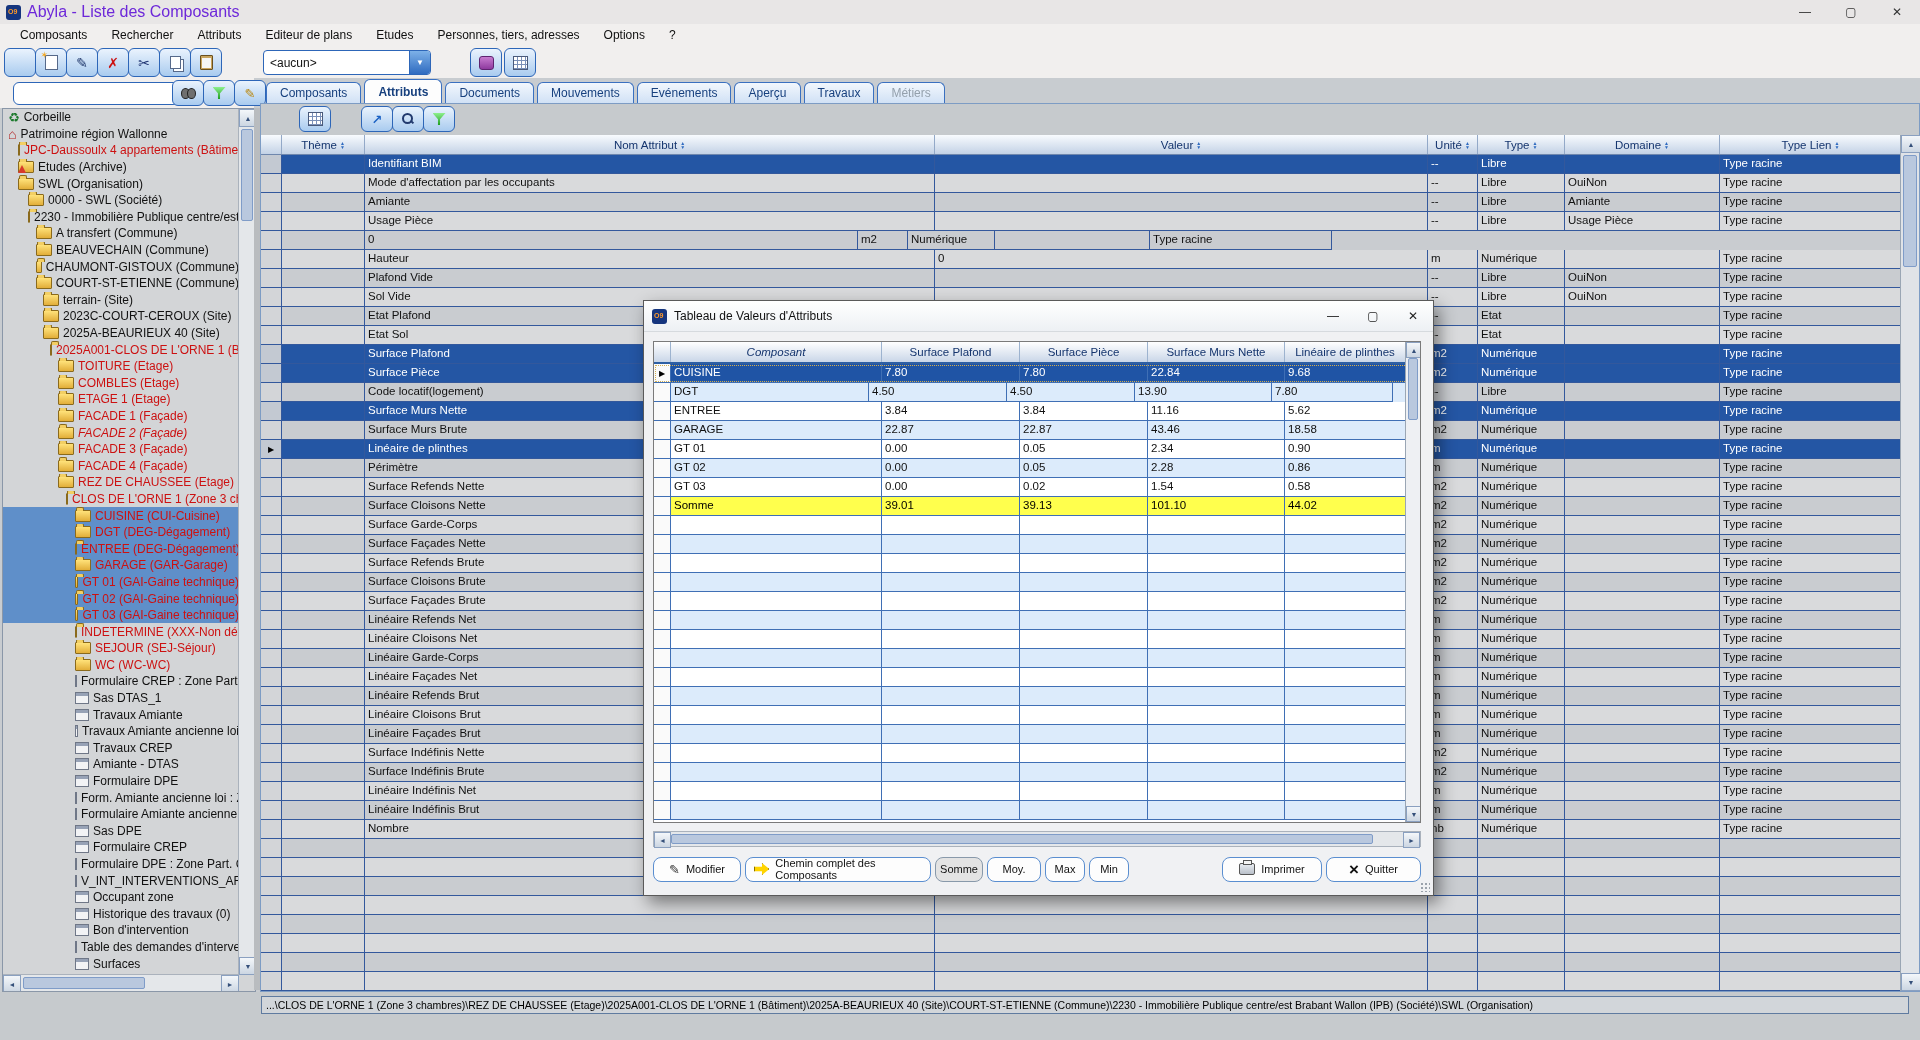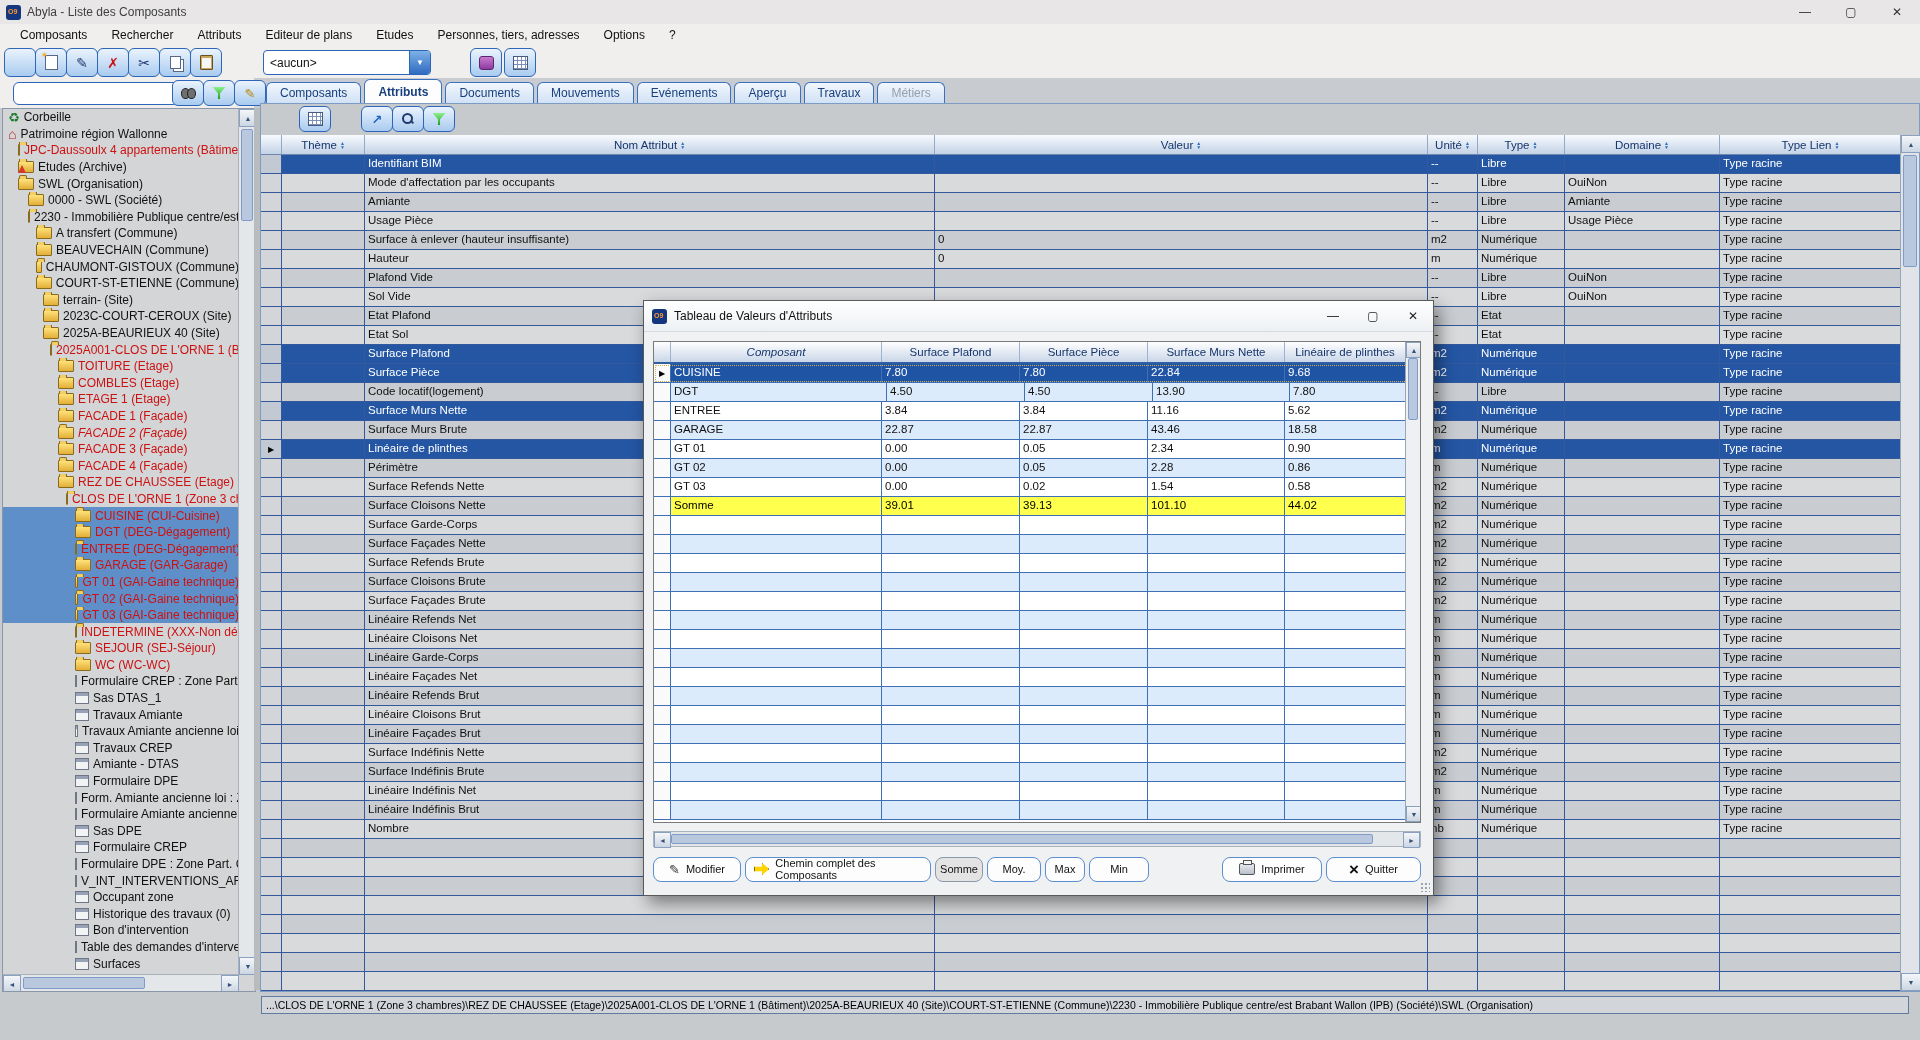--- a/index.html
+++ b/index.html
@@ -5,21 +5,21 @@
   html,body{margin:0;padding:0}
   body{
     width:1920px;height:1040px;position:relative;overflow:hidden;
     font-family:"Liberation Sans","DejaVu Sans",sans-serif;font-size:12px;
     background:#c8ccd0;color:#111;
   }
   
   .titlebar{position:absolute;left:0;top:0;right:0;height:24px;background:#e8e6e6;display:flex;align-items:center;padding-left:6px;gap:6px;}
   .app-icon{width:15px;height:15px;border-radius:3px;background:#15357e;position:relative;flex:0 0 auto}
   .app-icon::before{content:"O9";position:absolute;left:2px;top:3px;font-size:7px;font-weight:bold;color:#ff9a2a}
-  .title-text{color:#404040;font-size:12px}
+  .title-text{color:#6d28d9;font-size:16px}
   .win-controls{margin-left:auto;display:flex;height:24px}
   .win-btn{width:46px;display:flex;align-items:center;justify-content:center;color:#333;font-size:12px}
   .menubar{position:absolute;left:0;top:24px;right:0;height:22px;background:#f1efee;display:flex;align-items:center;padding-left:8px}
   .menu-item{padding:3px 12px;color:#101010}
   
   .toolbar1{position:absolute;left:0;top:46px;right:0;height:32px;background:#f1efee}
   .toolbar2{position:absolute;left:0;top:78px;width:254px;height:30px;background:#f1efee}
   .tbtn{position:absolute;top:2px;width:30px;height:27px;border:1px solid #2d66b8;border-radius:6px;
         background:linear-gradient(#eaf3fd,#a9cbef);display:flex;align-items:center;justify-content:center}
   .tbtn.small{height:24px;top:2px}
@@ -521,21 +521,20 @@
           <div class="cell" style="width: 570px;">Usage Pièce</div>
           <div class="cell" style="width: 493px;"></div>
           <div class="cell" style="width: 50px;">--</div>
           <div class="cell" style="width: 87px;">Libre</div>
           <div class="cell" style="width: 155px;">Usage Pièce</div>
           <div class="cell" style="width: 182px;">Type racine</div>
         </div>
         <div class="grow rowa">
           <div class="gut" style="width: 21px;"></div>
           <div class="cell" style="width: 83px;"></div>
-          <div class="cell" style="width: 570px;">Surface à enlever (hauteur insuffisante)</div>
           <div class="cell" style="width: 493px;">0</div>
           <div class="cell" style="width: 50px;">m2</div>
           <div class="cell" style="width: 87px;">Numérique</div>
           <div class="cell" style="width: 155px;"></div>
           <div class="cell" style="width: 182px;">Type racine</div>
         </div>
         <div class="grow rowb">
           <div class="gut" style="width: 21px;"></div>
           <div class="cell" style="width: 83px;"></div>
           <div class="cell" style="width: 570px;">Hauteur</div>
@@ -957,21 +956,21 @@
         <div class="drow sel">
           <div class="gut" style="width: 17px;">▶</div>
           <div class="cell" style="width: 211px;">CUISINE</div>
           <div class="cell" style="width: 138px;">7.80</div>
           <div class="cell" style="width: 128px;">7.80</div>
           <div class="cell" style="width: 137px;">22.84</div>
           <div class="cell" style="width: 121px;">9.68</div>
         </div>
         <div class="drow blue">
           <div class="gut" style="width: 17px;"></div>
-          <div class="cell" style="width: 216px;">DGT</div>
+          <div class="cell" style="width: 198px;">DGT</div>
           <div class="cell" style="width: 138px;">4.50</div>
           <div class="cell" style="width: 128px;">4.50</div>
           <div class="cell" style="width: 137px;">13.90</div>
           <div class="cell" style="width: 121px;">7.80</div>
         </div>
         <div class="drow white">
           <div class="gut" style="width: 17px;"></div>
           <div class="cell" style="width: 211px;">ENTREE</div>
           <div class="cell" style="width: 138px;">3.84</div>
           <div class="cell" style="width: 128px;">3.84</div>
@@ -1169,21 +1168,21 @@
       </div>
       <div class="dbtn pressed" style="width: 48px;">
         <span>Somme</span>
       </div>
       <div class="dbtn" style="width: 54px;">
         <span>Moy.</span>
       </div>
       <div class="dbtn" style="width: 40px;">
         <span>Max</span>
       </div>
-      <div class="dbtn" style="width: 60px;">
+      <div class="dbtn" style="width: 40px;">
         <span>Min</span>
       </div>
       <div style="flex: 1 1 0%;"></div>
       <div class="dbtn" style="width: 100px;">
         <span class="icon ic-printer"></span>
         <span>Imprimer</span>
       </div>
       <div class="dbtn" style="width: 95px;">
         <span class="icon ic-xquit"></span>
         <span>Quitter</span>

